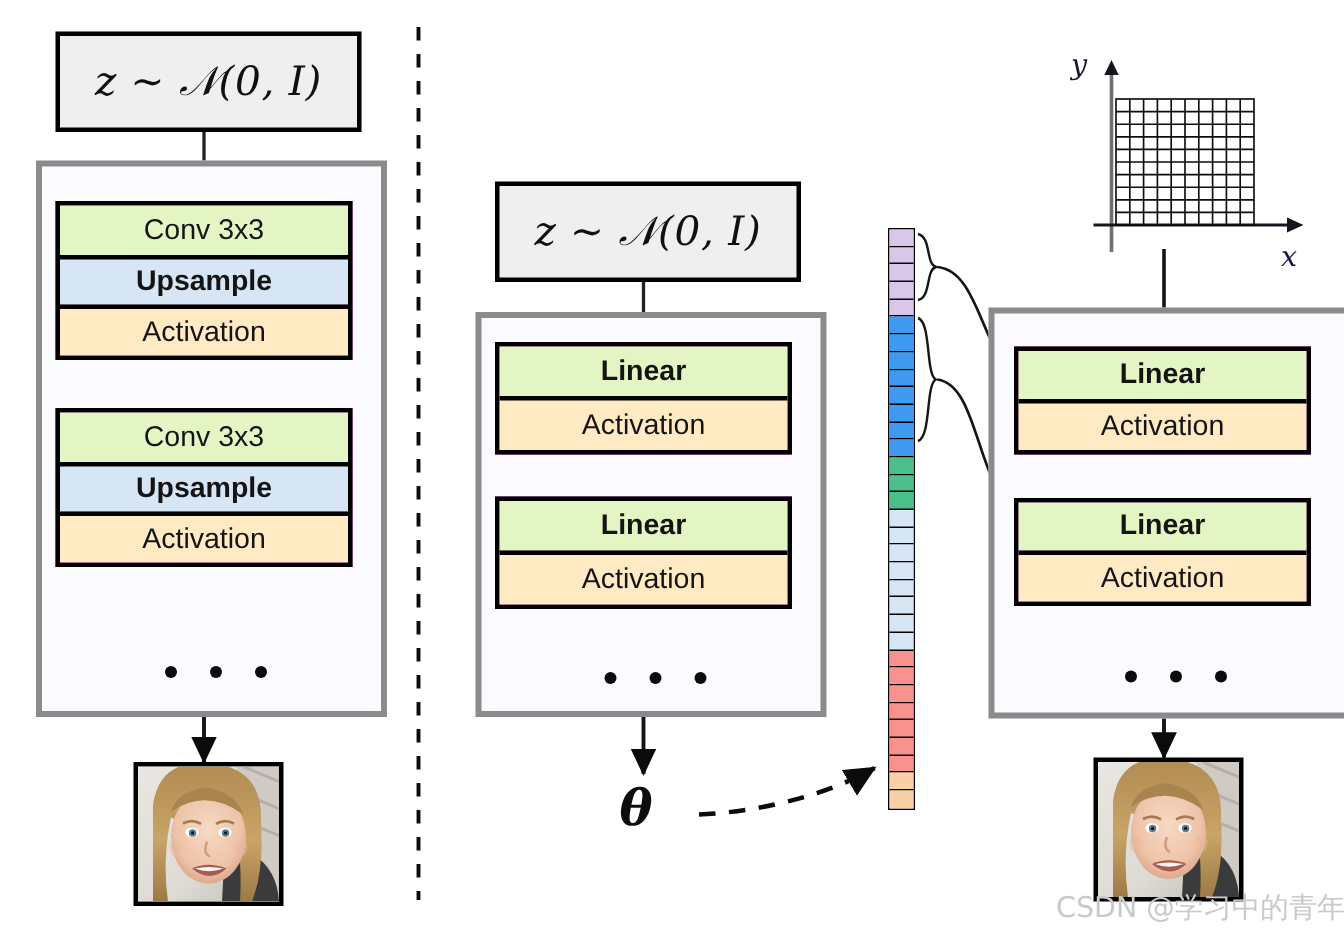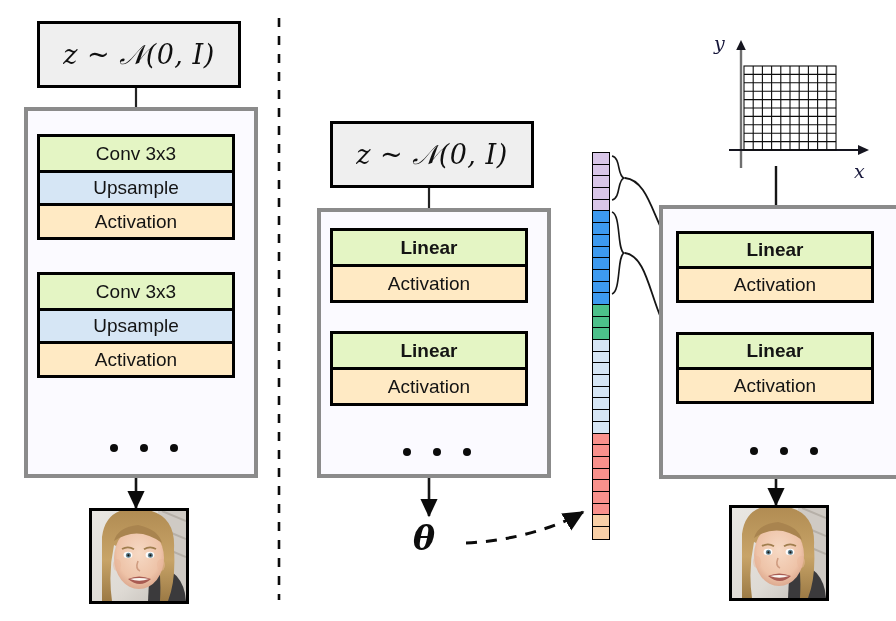--- a/index.html
+++ b/index.html
@@ -16,21 +16,21 @@
   
   .panel{position:absolute;background:#fbfaff;border:4px solid #8b8b8b;}
 
   
   .group{position:absolute;border:3px solid #000;box-sizing:border-box;
          background:#a21caf;}
   .row{box-sizing:border-box;display:flex;align-items:center;
        justify-content:center;font-size:19px;color:#141414;
        font-family:"Liberation Sans",sans-serif;}
   .row.conv{background:#e4f5c4;}
-  .row.up{background:#d6e6f5;}
+  .row.up{background:#d6e6f5;font-weight:bold;}
   .row.act{background:#ffeac4;}
   .row.lin{background:#e4f5c4;font-weight:bold;}
   .row + .row{border-top:3px solid #000;}
 
   
   .dots{position:absolute;display:flex;gap:22px;align-items:center;}
   .dots i{display:block;width:8px;height:8px;border-radius:50%;
           background:#0b0b0b;}
 
   
@@ -343,14 +343,17 @@
       <path d="M30,38 Q36,34.6 42,38.2" stroke="#a07e4e" stroke-width="1.8" fill="none"></path>
       <path d="M52,38.2 Q58,34.6 64,38" stroke="#a07e4e" stroke-width="1.8" fill="none"></path>
       <path d="M46,50 Q43,58 48,60" stroke="#cf9c80" stroke-width="1.6" fill="none"></path>
       <path d="M36,68 Q47,63 59,68 Q48,78 36,68 Z" fill="#a85b52"></path>
       <path d="M38,68 Q47,66 57,68 Q47,71.5 38,68 Z" fill="#fbf7f2"></path>
       <ellipse cx="25" cy="54" rx="4" ry="6" fill="#eab79c" opacity=".5"></ellipse>
       <ellipse cx="69" cy="54" rx="4" ry="6" fill="#eab79c" opacity=".5"></ellipse>
     </svg>
   </div>
 
+  <div class="wm" style="left:693px;top:592px;">
+    <span>CSDN @学习中的青年</span>
+  </div>
 
 </div>
 
 </body></html>

